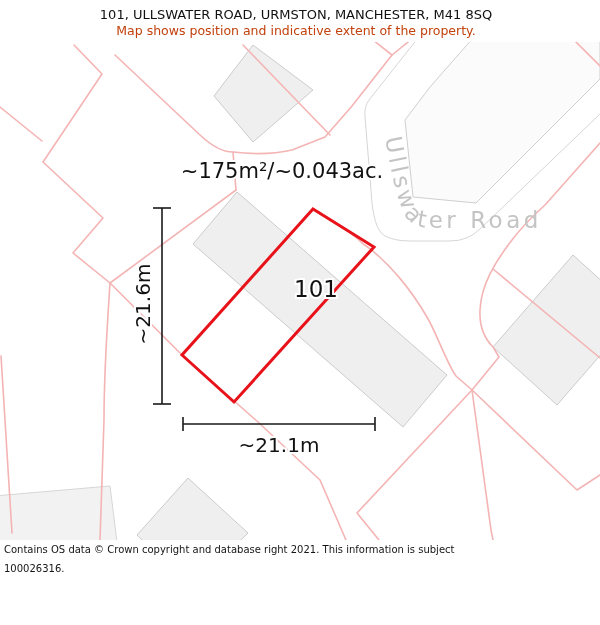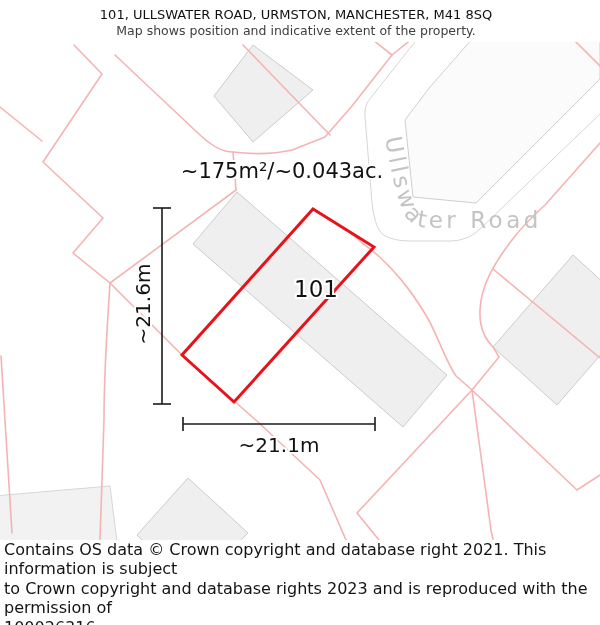--- a/index.html
+++ b/index.html
@@ -1,24 +1,24 @@
 <!DOCTYPE html>
 <html><head>
 <meta charset="utf-8">
 <style>
   html,body{margin:0;padding:0;background:#ffffff;}
   .page{position:relative;width:600px;height:625px;background:#fff;overflow:hidden;
         font-family:"DejaVu Sans","Liberation Sans",sans-serif;color:#111;}
   header{position:absolute;top:0;left:0;width:592px;text-align:center;}
   .map-title{font-size:13px;line-height:17px;margin-top:6px;color:#111;}
-  .map-subtitle{font-size:12.5px;line-height:16px;color:#404040;}
+  .map-subtitle{font-size:12.5px;line-height:16px;color:#c2410c;}
   .map{position:absolute;top:42px;left:0;width:600px;height:498px;}
   .map svg{display:block;}
   footer{position:absolute;top:540px;left:0;width:592px;padding-left:4px;}
-  .foot-line{font-size:16px;line-height:19.4px;color:#141414;}
+  .foot-line{font-size:10px;line-height:19.4px;color:#141414;}
   
   .bld{fill:#efefef;stroke:#cbcbcb;stroke-width:1;}
   .bld-light{fill:#f2f2f2;stroke:#d6d6d6;stroke-width:1;}
   .parcel{fill:#fbfbfb;stroke:#cfcfcf;stroke-width:1;stroke-linejoin:round;}
   .casing{fill:none;stroke:#d6d6d6;stroke-width:1;stroke-linejoin:round;}
   .pink{fill:none;stroke:#f4b4b4;stroke-width:1.6;stroke-linejoin:round;stroke-linecap:round;}
   .plot{fill:none;stroke-width:3;stroke-linejoin:miter;}
   .dim{stroke:#1a1a1a;stroke-width:1.6;}
   .maplabel{fill:#111;paint-order:stroke;stroke:#ffffff;stroke-width:4px;
             font-family:"DejaVu Sans","Liberation Sans",sans-serif;}
@@ -89,17 +89,16 @@
 
       <text class="maplabel" x="282" y="178" font-size="21" text-anchor="middle">~175m²/~0.043ac.</text>
       <text class="maplabel" x="316" y="297" font-size="23" text-anchor="middle">101</text>
       <text class="maplabel" x="279" y="452" font-size="20" text-anchor="middle">~21.1m</text>
       <text class="maplabel" x="150" y="304" font-size="20" text-anchor="middle" transform="rotate(-90 150 304)">~21.6m</text>
     </svg>
   </div>
 
   <footer>
     <div class="foot-line">Contains OS data © Crown copyright and database right 2021. This information is subject</div>
-    <div class="foot-line">to Crown copyright and database rights 2023 and is reproduced with the permission of</div>
     <div class="foot-line">100026316.</div>
   </footer>
 
 </div>
 
 </body></html>

